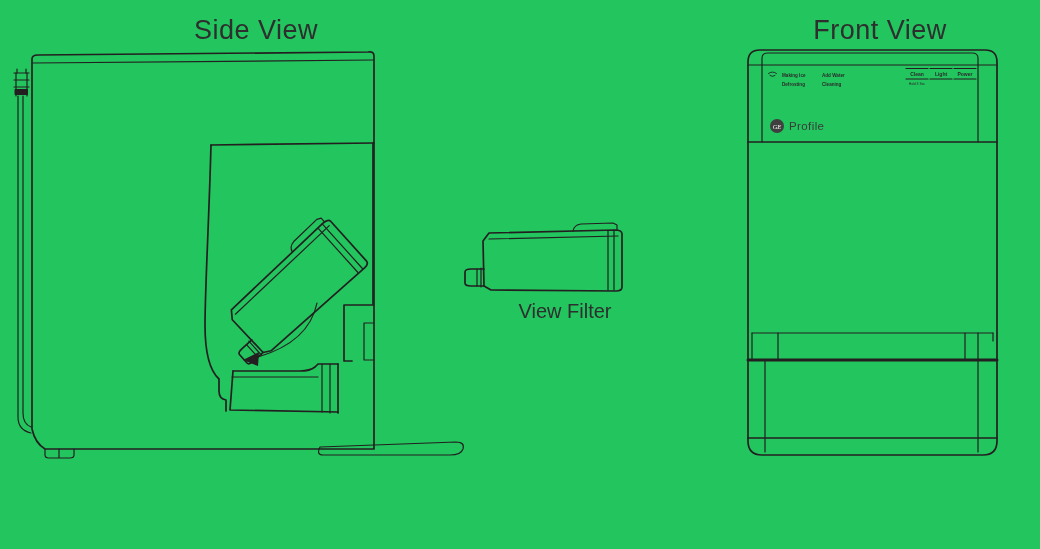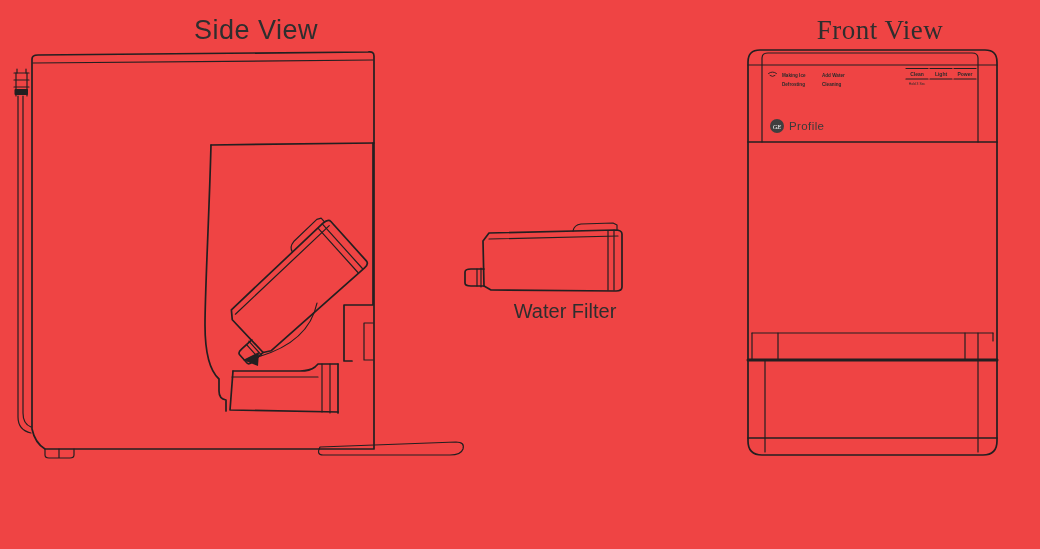--- a/index.html
+++ b/index.html
@@ -1,16 +1,16 @@
 <!DOCTYPE html>
 <html><head>
 <meta charset="utf-8">
 <style>
   html,body{margin:0;padding:0;background:#ffffff;}
-  #stage{position:relative;width:1040px;height:549px;background:#ef4444;overflow:hidden;
+  #stage{position:relative;width:1040px;height:549px;background:#22c55e;overflow:hidden;
          font-family:"Liberation Sans",sans-serif;color:#2b2b2b;}
   .big-title{position:absolute;font-size:27px;letter-spacing:.5px;color:#2e2e2e;
              text-align:center;white-space:nowrap;}
   .mid-label{position:absolute;font-size:20px;color:#2e2e2e;text-align:center;white-space:nowrap;}
   svg{position:absolute;left:0;top:0;}
   .ln{stroke:#231f20;fill:none;stroke-width:1.7;stroke-linecap:round;stroke-linejoin:round;}
   .ln-thin{stroke:#231f20;fill:none;stroke-width:1.2;stroke-linecap:round;stroke-linejoin:round;}
   .ln-thick{stroke:#231f20;fill:none;stroke-width:3;stroke-linecap:round;}
   .filldark{fill:#231f20;stroke:none;}
   .panel-txt{font-family:"Liberation Sans",sans-serif;font-size:4.6px;font-weight:700;fill:#2b2b2b;}
@@ -18,22 +18,22 @@
   .btn-sub{font-family:"Liberation Sans",sans-serif;font-size:3.4px;fill:#2b2b2b;text-anchor:middle;}
   .brand-txt{font-family:"Liberation Sans",sans-serif;font-size:11.5px;fill:#3a3a3a;letter-spacing:.4px;}
   .mono-txt{font-family:"Liberation Serif",serif;font-style:italic;font-size:6.5px;fill:#ffffff;text-anchor:middle;}
 </style>
 </head>
 <body>
 
 <div id="stage">
 
   <div class="big-title" style="left:150px;top:15px;width:212px;">Side View</div>
-  <div class="big-title" style="left:774px;top:15px;width:212px;font-family:Liberation Serif, serif;">Front View</div>
-  <div class="mid-label" style="left:503px;top:300px;width:124px;">Water Filter</div>
+  <div class="big-title" style="left:774px;top:15px;width:212px;">Front View</div>
+  <div class="mid-label" style="left:503px;top:300px;width:124px;">View Filter</div>
 
   <svg width="1040" height="549" viewBox="0 0 1040 549">
     <defs>
 
       <g id="filterShape">
         <path class="ln" d="M489,233 L615,230 Q622,230 622,234 L622,287 Q622,291 616,291 L491,290 L484,286 L483,241 Z"></path>
         <path class="ln-thin" d="M489,239 L618,236"></path>
         <path class="ln-thin" d="M573,231 Q574,225 581,224 L613,223 L617,225 L617,230"></path>
         <path class="ln-thin" d="M608,231 L608,290 M614,230 L614,290"></path>
         <path class="ln" d="M484,269 L471,269 Q465,269 465,272 L465,283 Q465,286 471,286 L484,286"></path>

